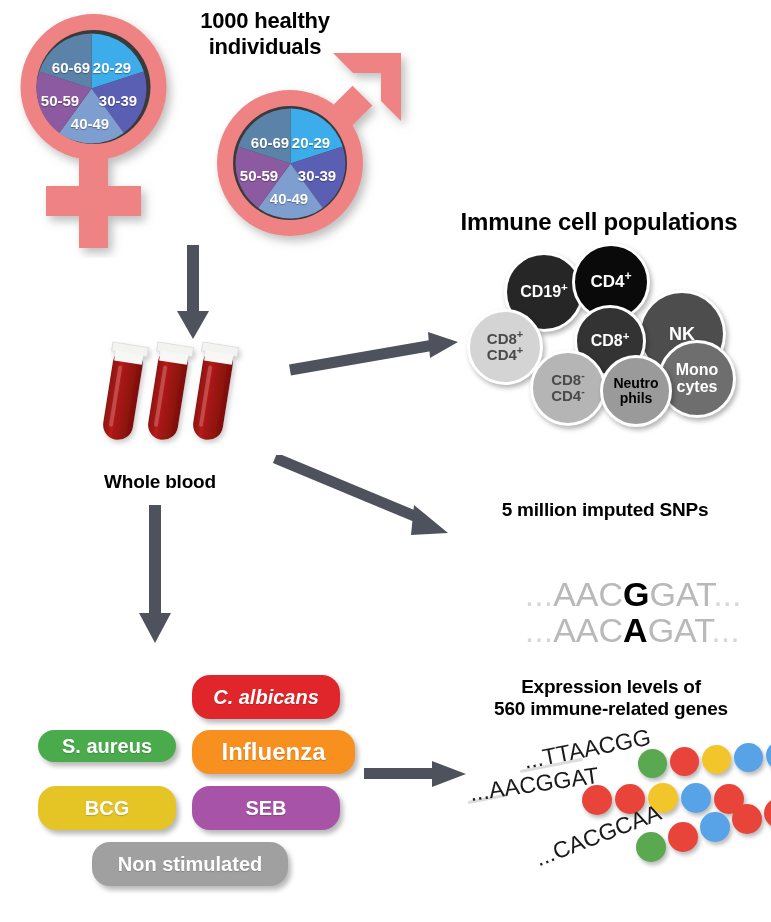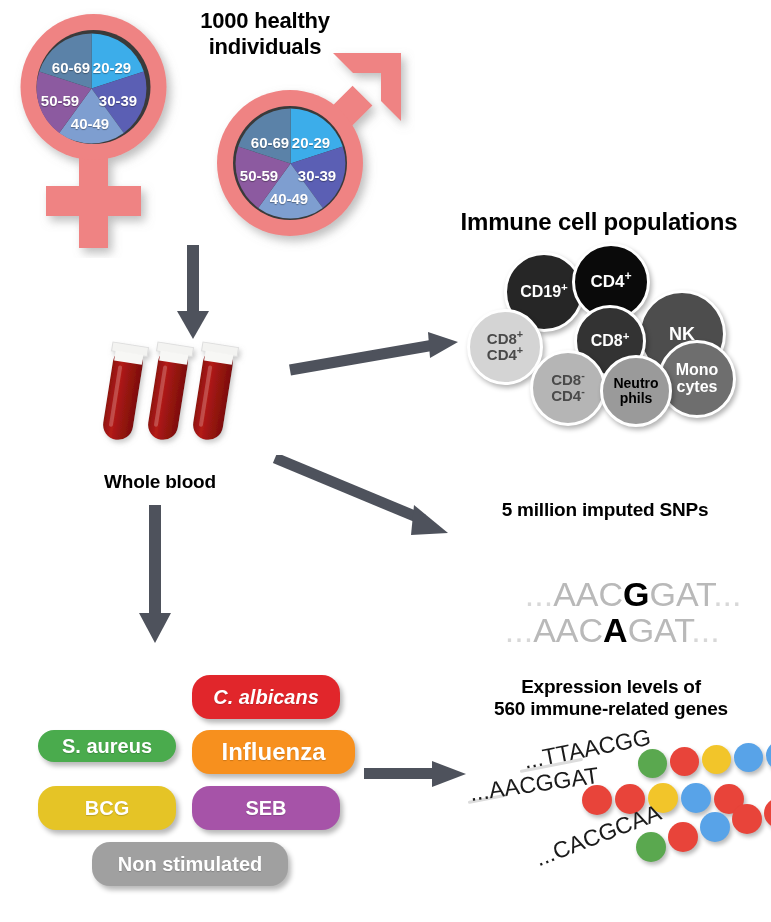--- a/index.html
+++ b/index.html
@@ -311,21 +311,21 @@
       <span>phils</span>
     </div>
   </div>
 
   <div class="heading abs" style="left:455px; top:491px; width:300px; font-size:19px;margin-top:8px;">5 million imputed SNPs</div>
 
   <div class="snp-line" style="left:487px; top:536px; font-size:34px;">
     <span class="snp-faint">...</span><span class="snp-dim">AAC</span><span class="snp-dark">G</span><span class="snp-dim">GAT</span><span class="snp-faint">...</span>
   </div>
 
-  <div class="snp-line" style="left:467px; top:572px; font-size:34px;text-align:right;">
+  <div class="snp-line" style="left:487px; top:572px; font-size:34px;text-align:right;">
     <span class="snp-faint">...</span><span class="snp-dim">AAC</span><span class="snp-dark">A</span><span class="snp-dim">GAT</span><span class="snp-faint">...</span>
   </div>
 
 
   <div class="pill" style="left:192px; top:675px; width:148px; height:44px; background:#e1262b; font-size:20px;font-style:italic;">
     <span>C. albicans</span>
   </div>
 
   <div class="pill" style="left:38px; top:730px; width:138px; height:32px; background:#4aab4d; font-size:20px;">
     <span>S. aureus</span>

